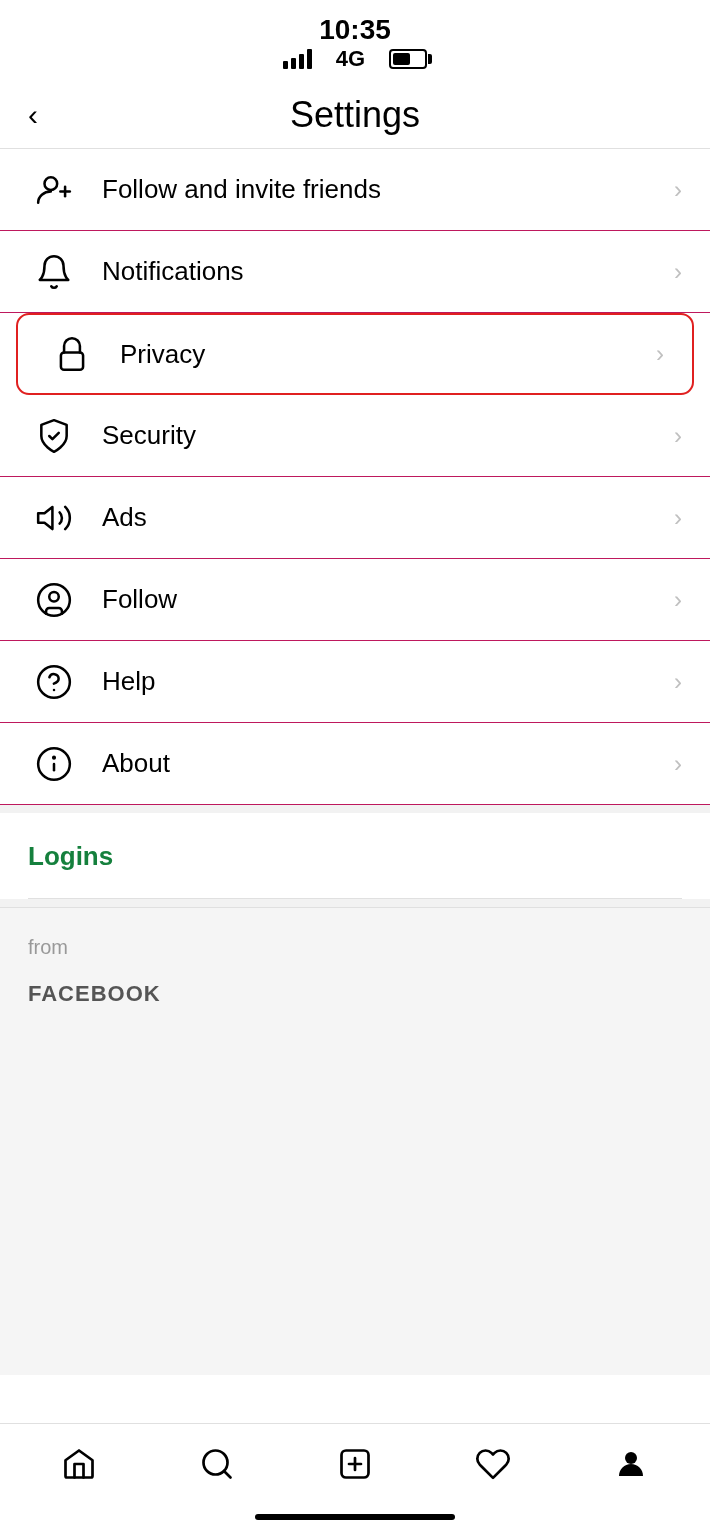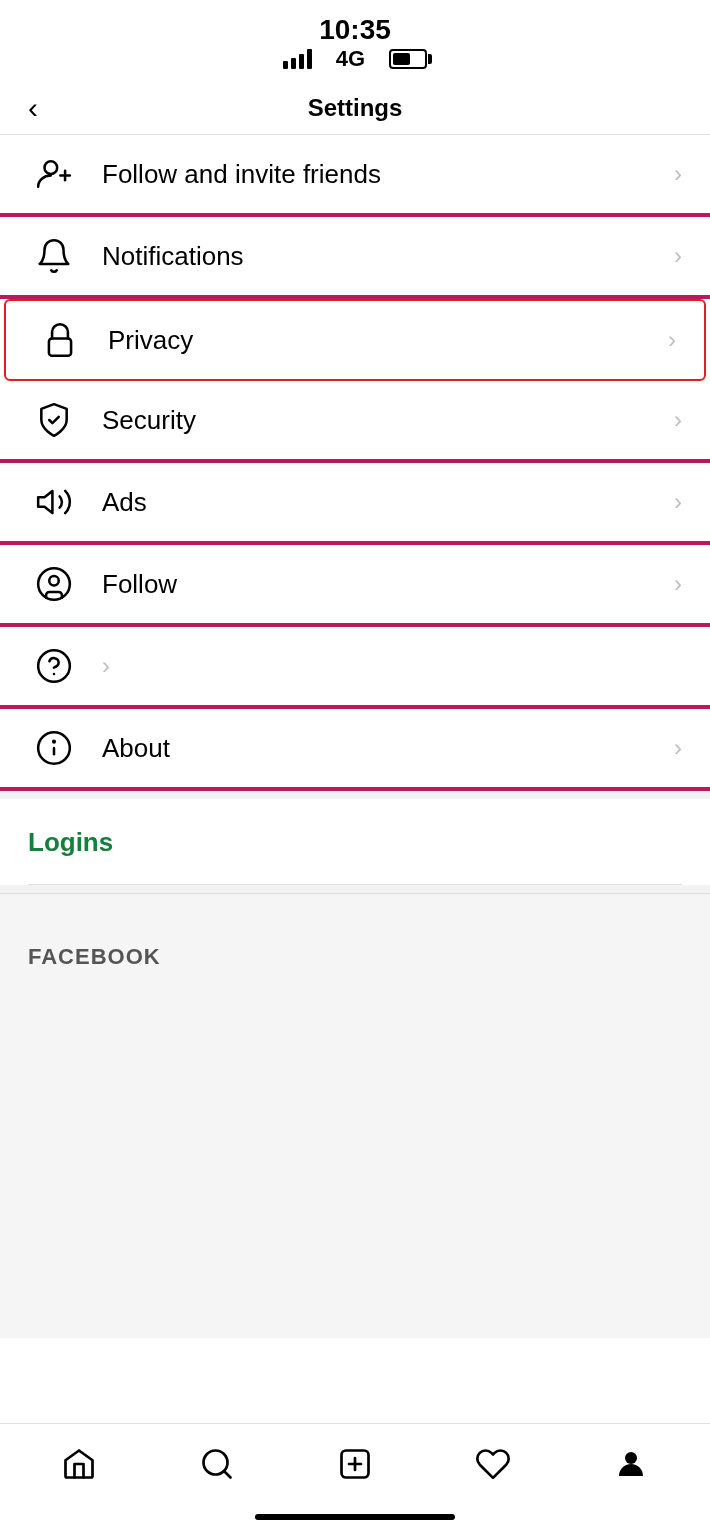--- a/index.html
+++ b/index.html
@@ -94,42 +94,42 @@
     }
     .header-back {
       position: absolute;
       left: 28px;
       font-size: 30px;
       color: #000;
       cursor: pointer;
       font-weight: 300;
     }
     .header-title {
-      font-size: 24px;
-      font-weight: 700;
+      font-size: 36px;
+      font-weight: 400;
       color: #000;
     }
 
     
     .menu-list {
       background: #fff;
     }
     .menu-item {
       display: flex;
       align-items: center;
       padding: 0 28px;
       height: 82px;
-      border-bottom: 4px solid #be185d;
+      border-bottom: 1px solid #be185d;
       cursor: pointer;
       position: relative;
     }
     .menu-item.highlighted {
       border: 2.5px solid #e02020;
-      border-radius: 6px;
-      margin: 0 4px;
+      border-radius: 13px;
+      margin: 0 16px;
       justify-content: space-between;
     }
     .menu-icon {
       width: 52px;
       height: 52px;
       display: flex;
       align-items: center;
       justify-content: center;
       flex-shrink: 0;
       margin-right: 22px;
@@ -355,20 +355,21 @@
     </div>
 
     <div class="menu-item">
       <div class="menu-icon">
         <svg viewBox="0 0 24 24" fill="none" stroke="#000" stroke-width="1.6" stroke-linecap="round" stroke-linejoin="round">
           <circle cx="12" cy="12" r="10"></circle>
           <path d="M9.09 9a3 3 0 0 1 5.83 1c0 2-3 3-3 3"></path>
           <line x1="12" y1="17" x2="12.01" y2="17"></line>
         </svg>
       </div>
+      <span class="menu-label">Help</span>
       <span class="menu-chevron">›</span>
     </div>
 
     <div class="menu-item">
       <div class="menu-icon">
         <svg viewBox="0 0 24 24" fill="none" stroke="#000" stroke-width="1.6" stroke-linecap="round" stroke-linejoin="round">
           <circle cx="12" cy="12" r="10"></circle>
           <line x1="12" y1="8" x2="12" y2="8"></line>
           <line x1="12" y1="12" x2="12" y2="16"></line>
           <circle cx="12" cy="8" r="0.5" fill="#000"></circle>
@@ -383,20 +384,21 @@
   <div class="thick-divider"></div>
 
   <div class="logins-section">
     <div class="logins-title">Logins</div>
     <div class="section-divider"></div>
   </div>
 
   <div class="thick-divider"></div>
 
   <div class="facebook-footer">
+    <div class="facebook-from">from</div>
     <div class="facebook-brand">FACEBOOK</div>
   </div>
 
   <div class="gray-area"></div>
 
 </div>
 
 <div class="bottom-nav">
   <div class="bottom-nav-items">
 

